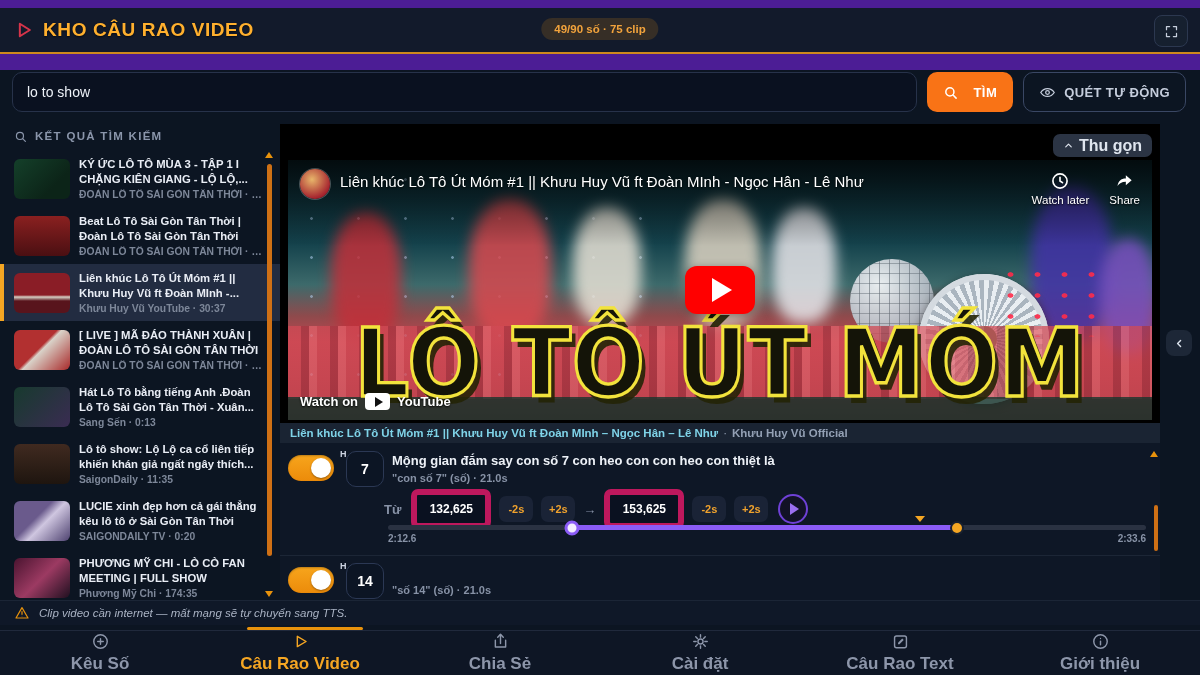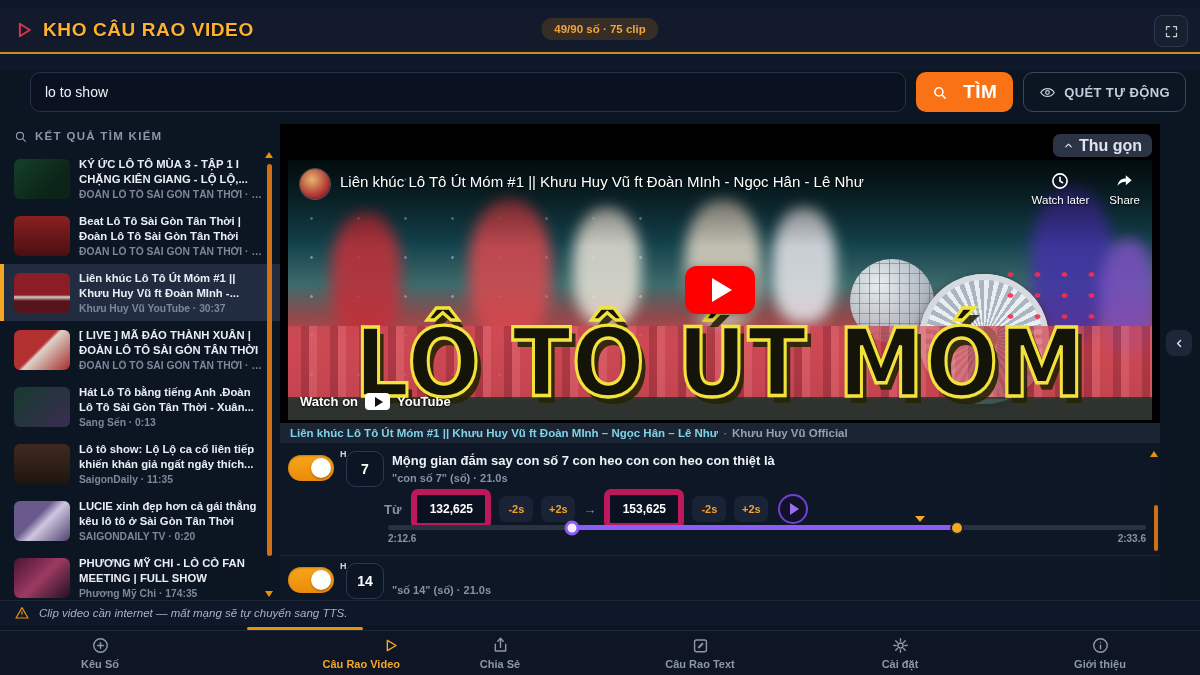--- a/index.html
+++ b/index.html
@@ -1,31 +1,31 @@
 <!DOCTYPE html>
 <html><head>
 <meta charset="utf-8">
 <style>
   html,body{margin:0;padding:0;}
   body{width:1200px;height:675px;background:#04060a;font-family:"Liberation Sans","DejaVu Sans",sans-serif;overflow:hidden;position:relative;}
-  #app{position:absolute;inset:0;background:#0f172a;}
+  #app{position:absolute;inset:0;background:#4c1d95;}
   .appbg{position:absolute;top:70px;left:0;right:0;bottom:0;background:#0c1522;}
   svg{display:block;}
 
   
   .header{position:absolute;top:8px;left:0;right:0;height:46px;background:#121a2b;border-bottom:2px solid #cf8a1d;box-sizing:border-box;display:flex;align-items:center;padding:0 14px;}
   .logo{display:flex;align-items:center;gap:9px;}
   .logo-text{font-size:19px;font-weight:800;letter-spacing:.6px;color:#ffb02e;text-shadow:0 1px 2px rgba(0,0,0,.65);}
   .badge{position:absolute;left:50%;transform:translateX(-50%);top:10px;background:rgba(245,158,11,.16);color:#f2a33c;font-size:11.5px;font-weight:700;padding:5px 13px;border-radius:999px;white-space:nowrap;}
   .fs-btn{position:absolute;right:12px;top:7px;width:32px;height:30px;border:1px solid #2c3850;border-radius:8px;background:#16202f;display:flex;align-items:center;justify-content:center;color:#c7cfdd;cursor:pointer;}
 
   
-  .search-row{position:absolute;top:70px;left:30px;right:14px;height:44px;display:flex;gap:10px;align-items:center;}
+  .search-row{position:absolute;top:70px;left:12px;right:14px;height:44px;display:flex;gap:10px;align-items:center;}
   .search-input{flex:1;height:40px;background:#0a1120;border:1px solid #27324a;border-radius:10px;color:#eef2f8;font-size:14px;padding:0 14px;font-family:inherit;outline:none;box-sizing:border-box;}
-  .btn-find{height:40px;padding:0 16px;background:#f97316;border:none;border-radius:10px;color:#fff;font-weight:800;font-size:19px;display:flex;align-items:center;gap:16px;cursor:pointer;letter-spacing:.4px;font-family:inherit;}
+  .btn-find{height:40px;padding:0 16px;background:#f97316;border:none;border-radius:10px;color:#fff;font-weight:800;font-size:13px;display:flex;align-items:center;gap:16px;cursor:pointer;letter-spacing:.4px;font-family:inherit;}
   .btn-scan{height:40px;padding:0 15px;background:transparent;border:1px solid #3a4764;border-radius:10px;color:#c5cddc;font-weight:700;font-size:13px;display:flex;align-items:center;gap:8px;cursor:pointer;letter-spacing:.4px;font-family:inherit;}
 
   
   .sidebar{position:absolute;top:124px;left:0;width:280px;height:476px;overflow:hidden;}
   .sidebar-head{height:24px;display:flex;align-items:center;gap:8px;padding:0 14px;color:#8b96ab;font-size:11.5px;font-weight:700;letter-spacing:1.3px;}
   .result-list{position:absolute;top:26px;left:0;right:0;bottom:0;overflow:hidden;}
   .result-item{height:57px;display:flex;gap:9px;align-items:center;padding:0 18px 0 10px;box-sizing:border-box;border-left:4px solid transparent;cursor:pointer;}
   .result-item.selected{background:#222c41;border-left-color:#f5a623;}
   .thumb{width:56px;height:40px;border-radius:6px;flex:none;overflow:hidden;}
   .ri-text{flex:1;min-width:0;}
@@ -111,22 +111,22 @@
   .range-marker{position:absolute;left:70.2%;top:-9px;width:0;height:0;border-left:5px solid transparent;border-right:5px solid transparent;border-top:6px solid #f5a623;transform:translateX(-50%);}
   .time-label{position:absolute;top:90px;color:#8792a6;font-size:10px;font-weight:600;}
   .time-start{left:108px;}
   .time-end{right:14px;}
   .rp-arrow{position:absolute;right:2px;top:8px;width:0;height:0;border-left:4px solid transparent;border-right:4px solid transparent;border-bottom:6px solid #e8920c;}
   .rp-thumb{position:absolute;right:2px;top:62px;width:4px;height:46px;background:#cf7015;border-radius:3px;cursor:pointer;}
 
   
   .warning-bar{position:absolute;top:600px;height:25px;left:0;right:0;background:#0f1828;border-top:1px solid #1b2536;box-sizing:border-box;display:flex;align-items:center;gap:9px;padding:0 14px;color:#a9b2c3;font-style:italic;font-size:11.5px;}
   .nav{position:absolute;top:630px;left:0;right:0;height:45px;background:#0e1625;border-top:1px solid #20293c;box-sizing:border-box;display:flex;}
-  .nav-item{flex:1;display:flex;flex-direction:column;align-items:center;justify-content:center;gap:3px;color:#8d96aa;font-size:11px;font-weight:700;cursor:pointer;}
-  .nav-item.active{color:#f5a623;align-items:flex-end;}
+  .nav-item{flex:1;display:flex;flex-direction:column;align-items:center;justify-content:center;gap:3px;color:#8d96aa;font-size:17px;font-weight:700;cursor:pointer;}
+  .nav-item.active{color:#f5a623;}
   .nav-indicator{position:absolute;top:627px;left:247px;width:116px;height:3px;background:#e8920c;border-radius:2px;}
 </style>
 </head>
 <body>
 
 <div id="app">
   <div class="appbg"></div>
 
   <div class="header">
     <div class="logo">
@@ -367,32 +367,32 @@
     </div>
     <div class="nav-item">
       <svg width="19" height="19" viewBox="0 0 24 24" fill="none" stroke="currentColor" stroke-width="1.8" stroke-linecap="round" stroke-linejoin="round">
           <path d="M12 3.5v11"></path>
           <path d="M8.5 6.5L12 3l3.5 3.5"></path>
           <path d="M18.5 10.5v8.5h-13v-8.5"></path>
         </svg>
       <span>Chia Sẻ</span>
     </div>
     <div class="nav-item">
+      <svg width="19" height="19" viewBox="0 0 24 24" fill="none" stroke="currentColor" stroke-width="1.8" stroke-linecap="round">
+          <circle cx="12" cy="12" r="3.2"></circle>
+          <path d="M12 3.5v3M12 17.5v3M3.5 12h3M17.5 12h3M6 6l2.1 2.1M15.9 15.9L18 18M18 6l-2.1 2.1M8.1 15.9L6 18"></path>
+        </svg>
+      <span>Cài đặt</span>
+    </div>
+    <div class="nav-item">
       <svg width="19" height="19" viewBox="0 0 24 24" fill="none" stroke="currentColor" stroke-width="1.8" stroke-linejoin="round">
           <rect x="4.5" y="5" width="15" height="15" rx="2.5"></rect>
           <path d="M14.2 8.3l1.8 1.8-5.3 5.3H8.9v-1.8z" fill="currentColor" stroke="none"></path>
         </svg>
       <span>Câu Rao Text</span>
-    </div>
-    <div class="nav-item">
-      <svg width="19" height="19" viewBox="0 0 24 24" fill="none" stroke="currentColor" stroke-width="1.8" stroke-linecap="round">
-          <circle cx="12" cy="12" r="3.2"></circle>
-          <path d="M12 3.5v3M12 17.5v3M3.5 12h3M17.5 12h3M6 6l2.1 2.1M15.9 15.9L18 18M18 6l-2.1 2.1M8.1 15.9L6 18"></path>
-        </svg>
-      <span>Cài đặt</span>
     </div>
     <div class="nav-item">
       <svg width="19" height="19" viewBox="0 0 24 24" fill="none" stroke="currentColor" stroke-width="1.8" stroke-linecap="round">
           <circle cx="12" cy="12" r="8.5"></circle>
           <path d="M12 11.5v4.5"></path>
           <circle cx="12" cy="8.2" r="0.8" fill="currentColor" stroke="none"></circle>
         </svg>
       <span>Giới thiệu</span>
     </div>
   </div>

